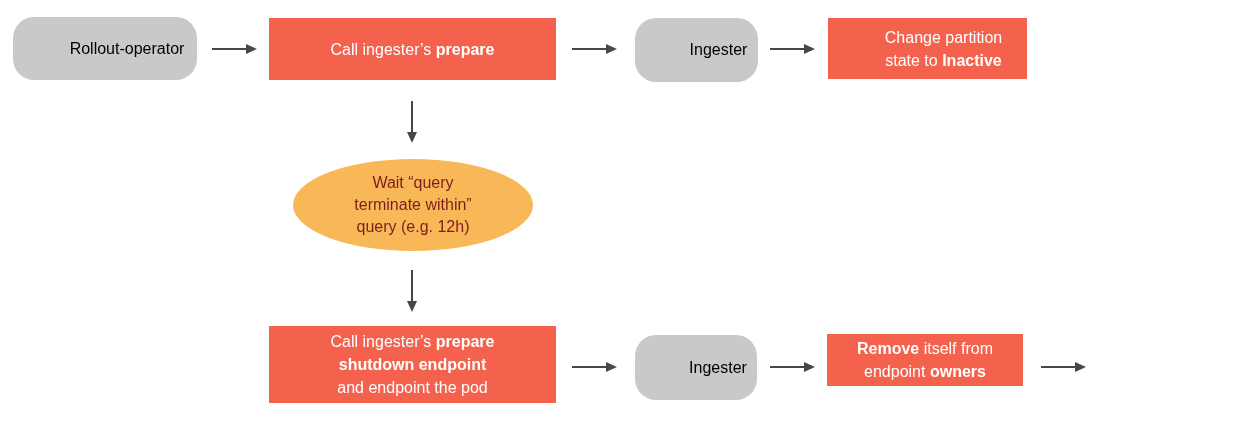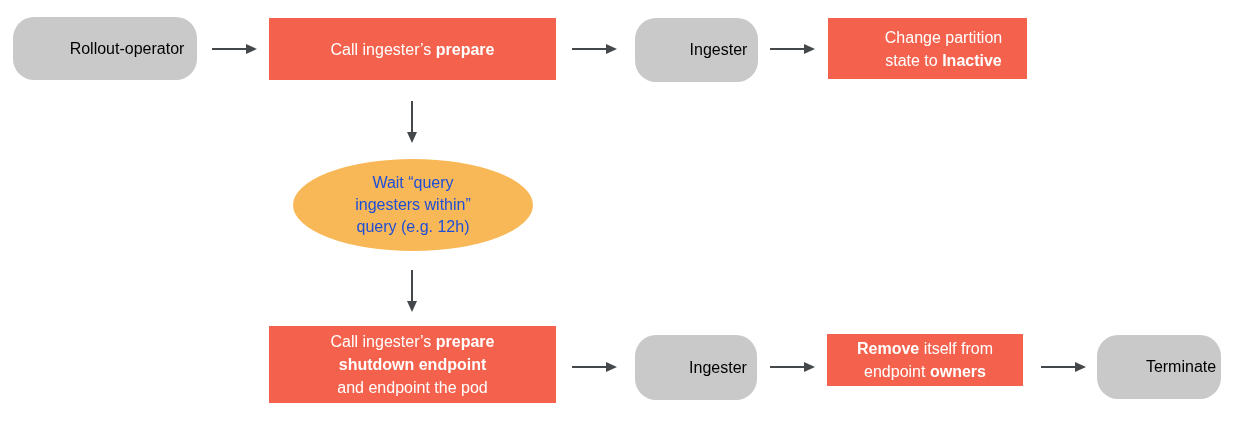--- a/index.html
+++ b/index.html
@@ -31,21 +31,21 @@
     border-radius: 21px;
     padding-left: 44px;
   }
   .action {
     background: var(--action, #f4624d);
     color: #ffffff;
     line-height: 23px;
   }
   .wait {
     background: var(--wait, #f9b857);
-    color: #1d4ed8;
+    color: #7f1d1d;
     border-radius: 50%;
     line-height: 22px;
   }
   .arrow { position: absolute; overflow: visible; }
 
   #n-rollout          { left: 13px;   top: 17px;  width: 184px; height: 63px; }
   #n-prep-downscale   { left: 269px;  top: 18px;  width: 287px; height: 62px; }
   #n-ingester-1       { left: 635px;  top: 18px;  width: 123px; height: 64px; }
   #n-change-partition { left: 828px;  top: 18px;  width: 199px; height: 61px; padding-left: 32px; }
   #n-wait             { left: 293px;  top: 159px; width: 240px; height: 92px; }
@@ -94,21 +94,21 @@
   <div class="node action" id="n-change-partition">
       <div><span>Change partition</span><br><span>state to </span><b>Inactive</b></div>
     </div>
 
   <svg class="arrow" id="a-v1" width="14" height="42">
     <line x1="7" y1="0" x2="7" y2="31" stroke="#45484b" stroke-width="2"></line>
     <polygon points="2,31 12,31 7,42" fill="#45484b"></polygon>
   </svg>
 
   <div class="node wait" id="n-wait">
-      <div><span>Wait “query</span><br><span>ingesters within”</span><br><span>query (e.g. 12h)</span></div>
+      <div><span>Wait “query</span><br><span>terminate within”</span><br><span>query (e.g. 12h)</span></div>
     </div>
 
   <svg class="arrow" id="a-v2" width="14" height="42">
     <line x1="7" y1="0" x2="7" y2="31" stroke="#45484b" stroke-width="2"></line>
     <polygon points="2,31 12,31 7,42" fill="#45484b"></polygon>
   </svg>
 
   <div class="node action" id="n-prep-shutdown">
       <div><span>Call ingester’s </span><b>prepare</b><br><b>shutdown endpoint</b><br><span>and endpoint the pod</span></div>
     </div>
@@ -127,15 +127,14 @@
 
   <div class="node action" id="n-remove-owners">
       <div><b>Remove</b><span> itself from</span><br><span>endpoint </span><b>owners</b></div>
     </div>
 
   <svg class="arrow" id="a-h6" width="45" height="14">
     <line x1="0" y1="7" x2="34" y2="7" stroke="#45484b" stroke-width="2"></line>
     <polygon points="34,2 45,7 34,12" fill="#45484b"></polygon>
   </svg>
 
-  <div class="node entity" id="n-terminate">Terminate</div>
 
 </div>
 
 </body></html>

